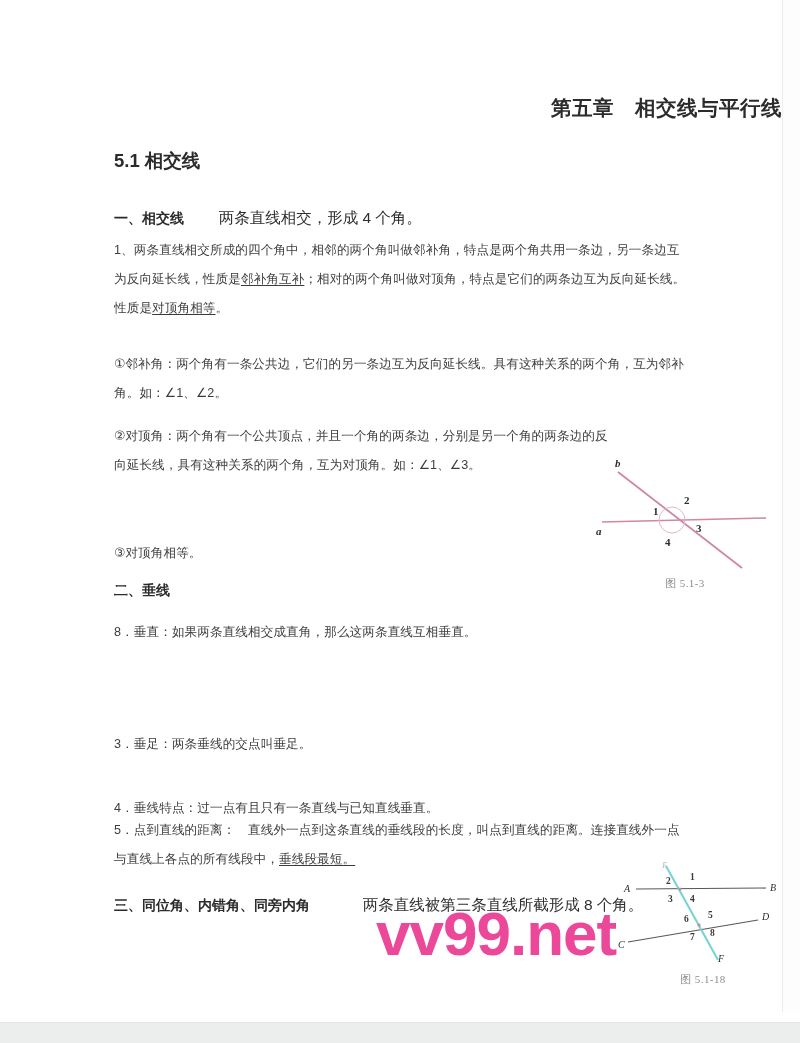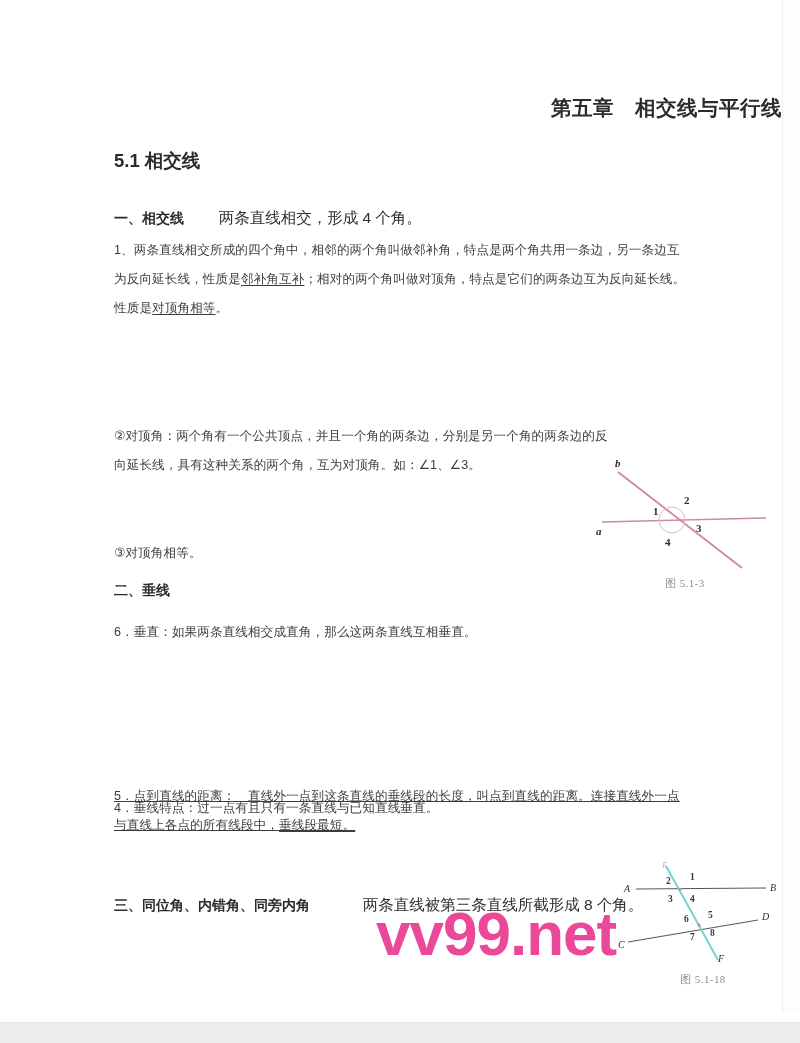--- a/index.html
+++ b/index.html
@@ -156,20 +156,21 @@
       <div class="section-num-heading">5.1 相交线</div>
 
       <div class="block h2" style="top:206px;">
         <span class="lead">一、相交线</span>
         <span style="display:inline-block;width:26px;"></span>
         <span class="tail">两条直线相交，形成 4 个角。</span>
       </div>
 
       <div class="block para" style="top:236px; width:578px;"><span>1、两条直线相交所成的四个角中，相邻的两个角叫做邻补角，特点是两个角共用一条边，另一条边互为反向延长线，性质是</span><span class="u">邻补角互补</span><span>；相对的两个角叫做对顶角，特点是它们的两条边互为反向延长线。性质是</span><span class="u">对顶角相等</span><span>。</span></div>
 
+      <div class="block para" style="top:350px; width:574px;"><span>①邻补角：两个角有一条公共边，它们的另一条边互为反向延长线。具有这种关系的两个角，互为邻补角。如：∠1、∠2。</span></div>
 
       <div class="block para" style="top:422px; width:500px;"><span>②对顶角：两个角有一个公共顶点，并且一个角的两条边，分别是另一个角的两条边的反向延长线，具有这种关系的两个角，互为对顶角。如：∠1、∠3。</span></div>
 
       <div class="block para" style="top:539px; width:500px;"><span>③对顶角相等。</span></div>
 
       <div class="figure" style="left:580px; top:456px; width:190px;">
         <svg class="fig-svg" width="190" height="118" viewBox="0 0 190 118">
 
           <line x1="12" y1="66" x2="176" y2="62" stroke="#cf87a3" stroke-width="1.6"></line>
 
@@ -183,27 +184,28 @@
           <text x="106" y="76" font-family="Liberation Serif, serif" font-size="11" font-weight="bold" fill="#2e2e2e">3</text>
           <text x="75" y="90" font-family="Liberation Serif, serif" font-size="11" font-weight="bold" fill="#2e2e2e">4</text>
         </svg>
         <div class="fig-caption">图 5.1-3</div>
       </div>
 
       <div class="block h2" style="top:578px;">
         <span class="lead">二、垂线</span>
       </div>
 
-      <div class="block para" style="top:618px; width:540px;"><span>6．垂直：如果两条直线相交成直角，那么这两条直线互相垂直。</span></div>
-
-
+      <div class="block para" style="top:618px; width:540px;"><span>8．垂直：如果两条直线相交成直角，那么这两条直线互相垂直。</span></div>
+
+
+      <div class="block para" style="top:730px; width:540px;"><span>3．垂足：两条垂线的交点叫垂足。</span></div>
 
       <div class="block para" style="top:766px; width:560px;margin-top:28px;"><span>4．垂线特点：过一点有且只有一条直线与已知直线垂直。</span></div>
 
-      <div class="block para" style="top:782px; width:578px;text-decoration:underline;"><span>5．点到直线的距离：　直线外一点到这条直线的垂线段的长度，叫点到直线的距离。连接直线外一点与直线上各点的所有线段中，</span><span class="u">垂线段最短。</span></div>
+      <div class="block para" style="top:816px; width:578px;"><span>5．点到直线的距离：　直线外一点到这条直线的垂线段的长度，叫点到直线的距离。连接直线外一点与直线上各点的所有线段中，</span><span class="u">垂线段最短。</span></div>
 
       <div class="block h2" style="top:880px; width:600px; line-height:50px;">
         <span class="lead">三、同位角、内错角、同旁内角</span>
         <span style="display:inline-block;width:44px;"></span>
         <span class="tail">两条直线被第三条直线所截形成 8 个角。</span>
       </div>
 
       <div class="watermark">vv99.net</div>
 
       <div class="figure" style="left:608px; top:862px; width:170px;">

